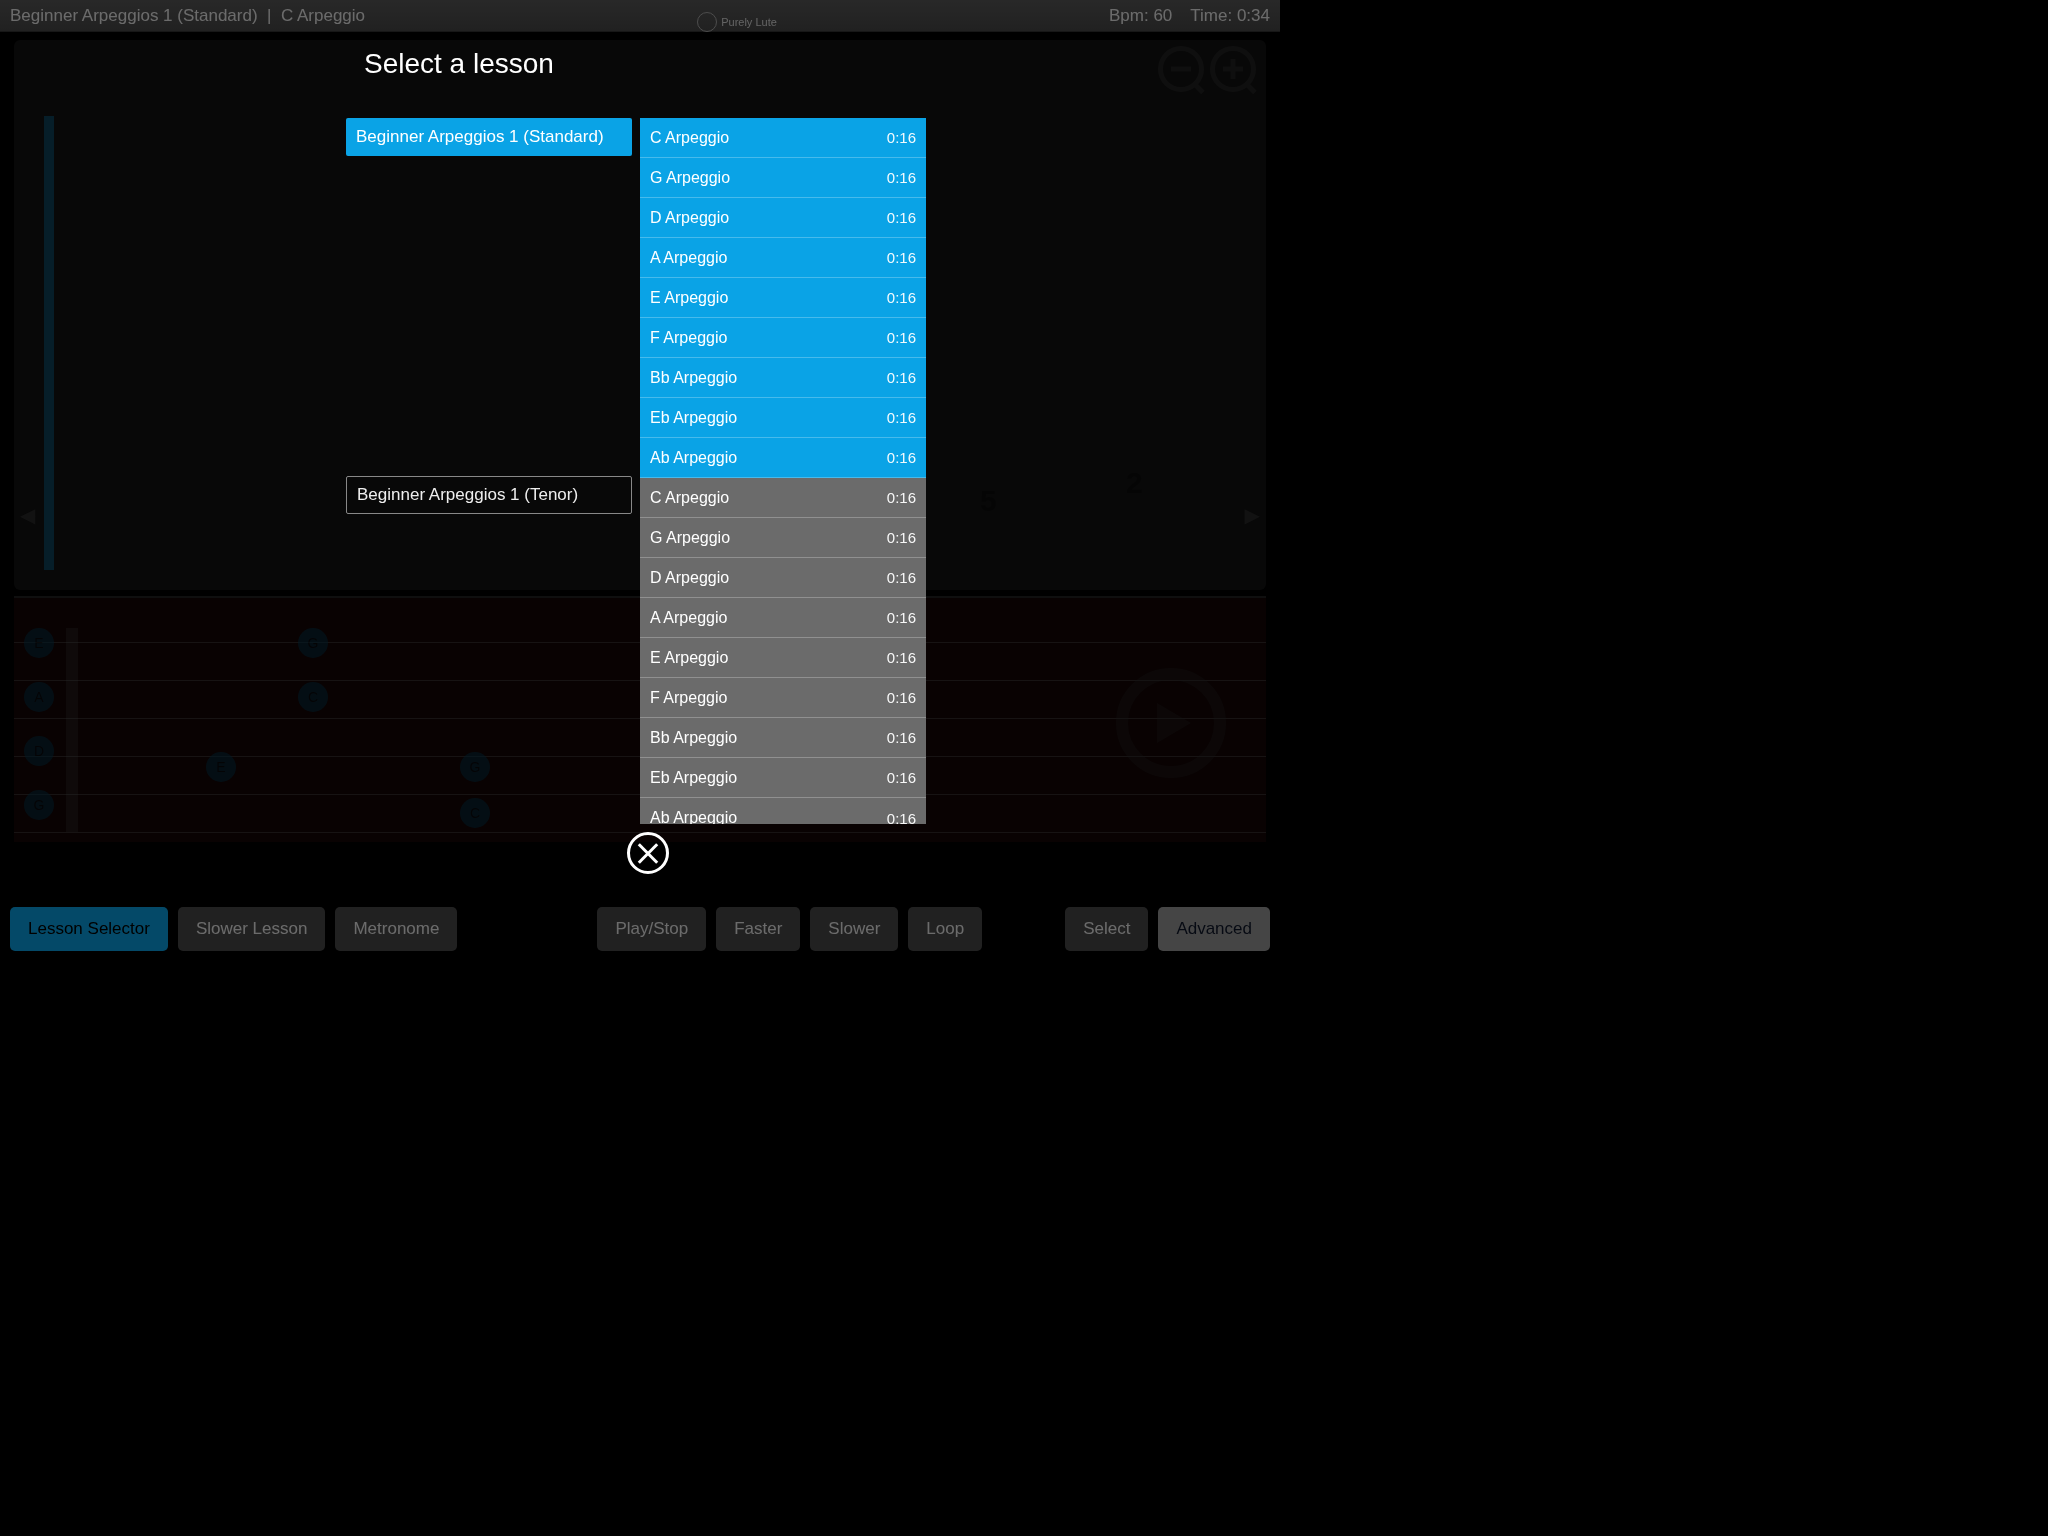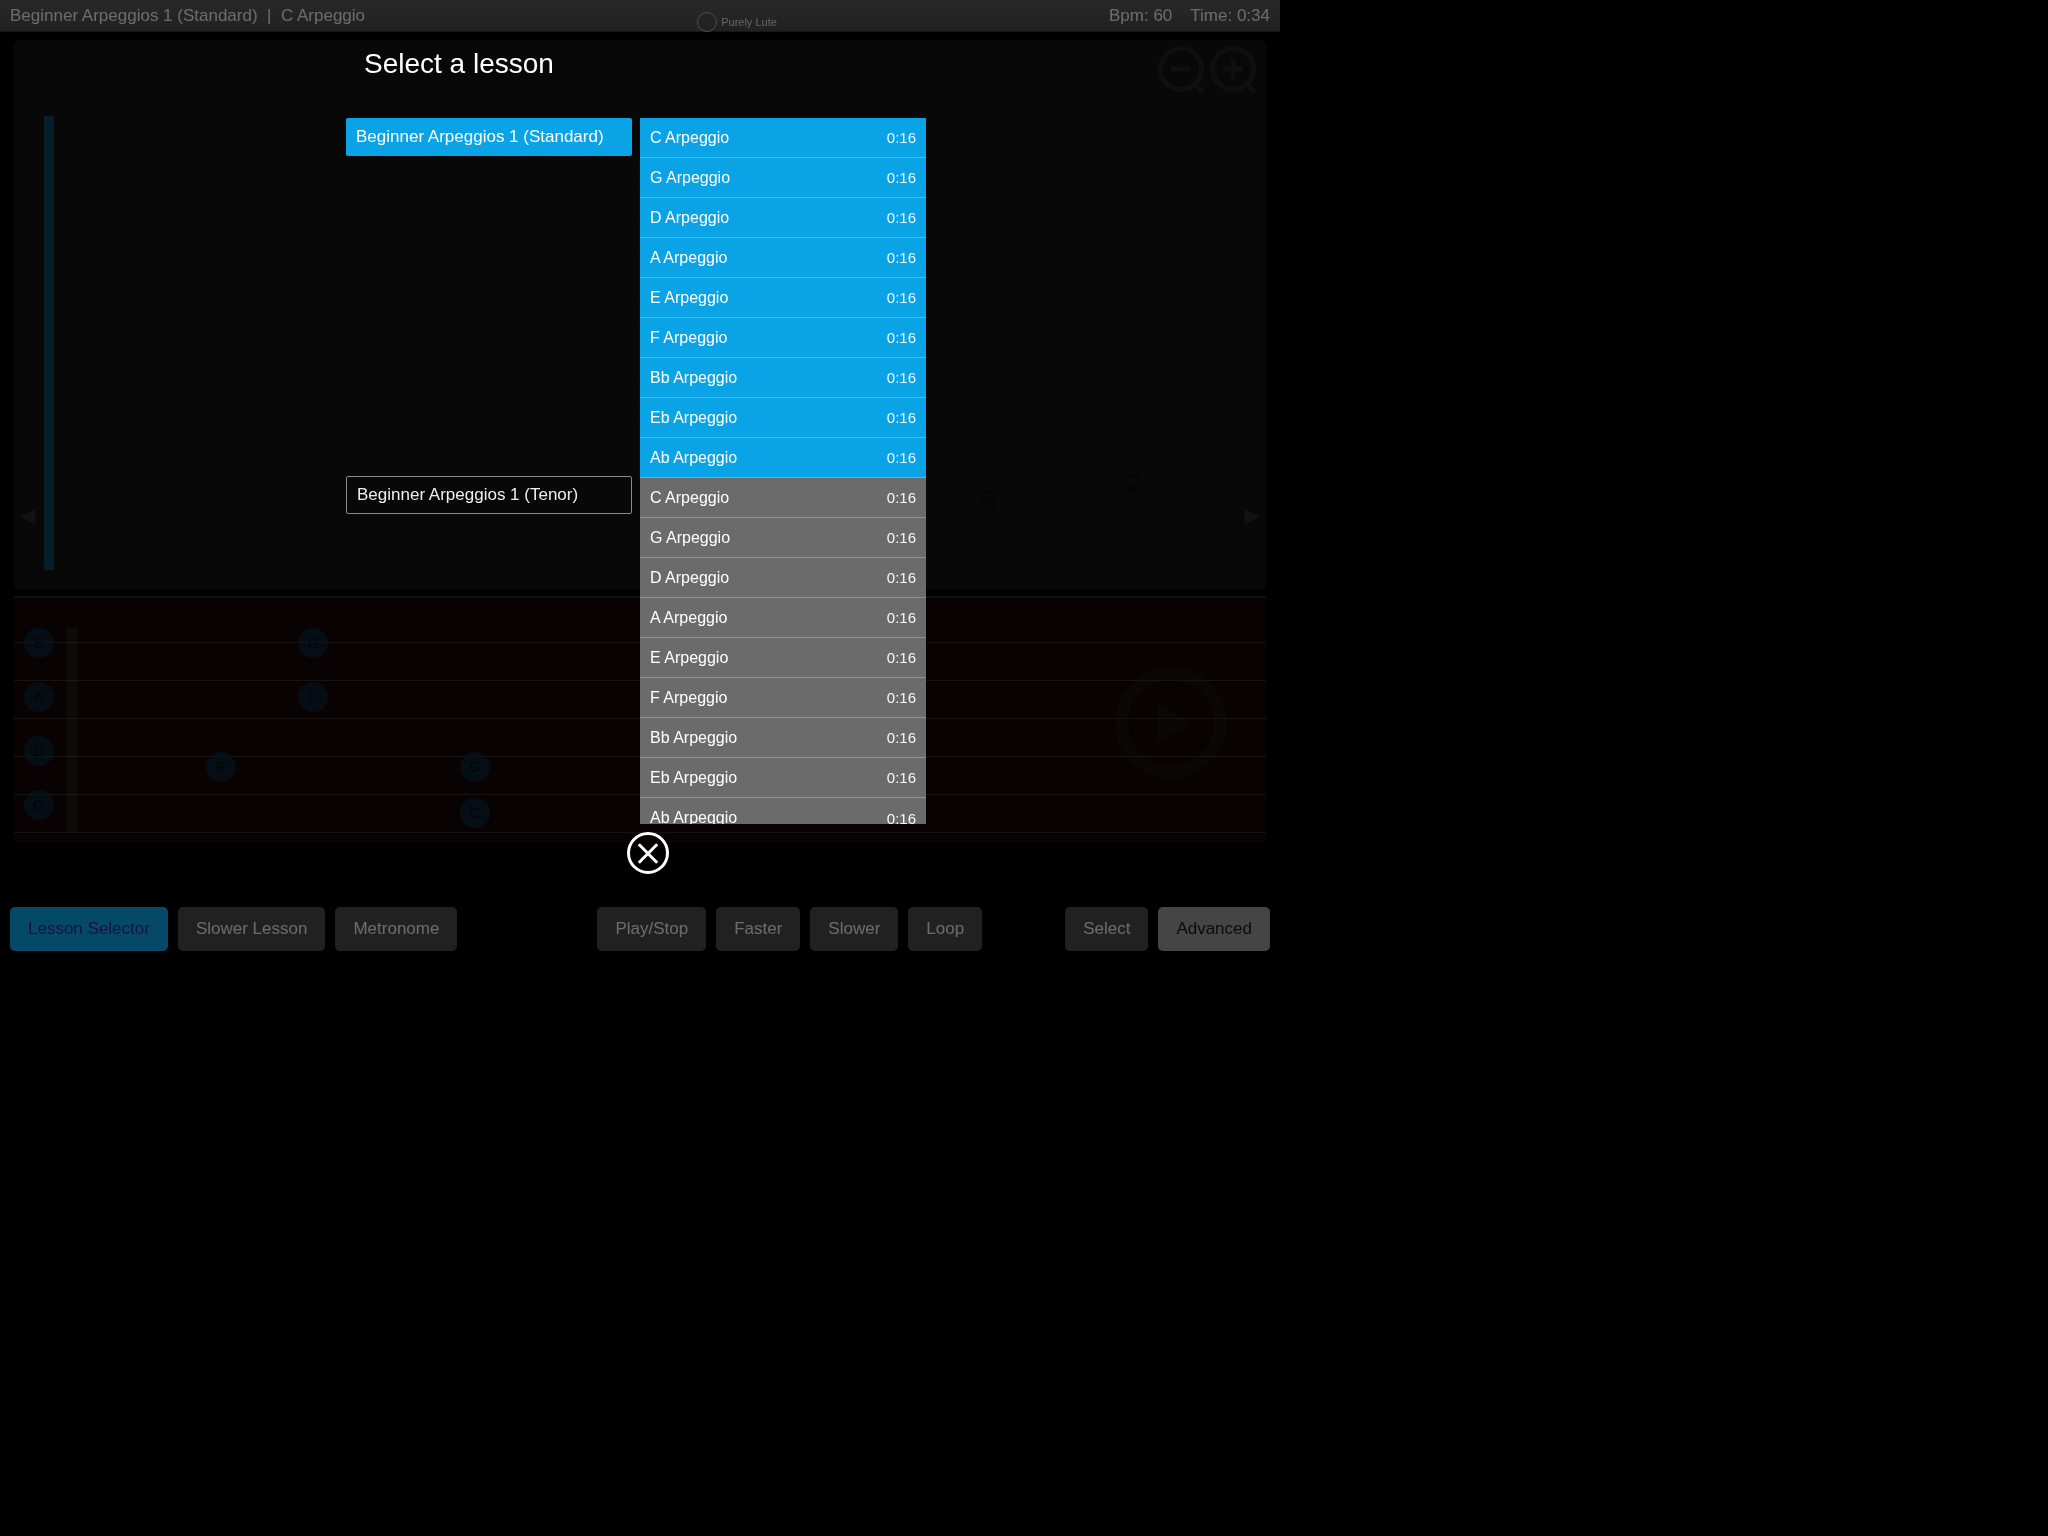--- a/index.html
+++ b/index.html
@@ -34,21 +34,21 @@
   .fret-dim { position:absolute; inset:0; background:rgba(0,0,0,.65);}
   .string{position:absolute;left:0;right:0;height:1px;background:rgba(255,255,255,.45);}
   .nut{position:absolute;left:52px;top:30px;bottom:10px;width:12px;background:#ddd;opacity:.25;}
   .note-dot{position:absolute;width:30px;height:30px;border-radius:50%;background:#0aa3e6;color:#06263a;display:flex;align-items:center;justify-content:center;font-size:14px;font-weight:500;opacity:.55;}
   .rewind{position:absolute;right:40px;top:70px;width:110px;height:110px;border:12px solid #777;border-radius:50%;opacity:.35;display:flex;align-items:center;justify-content:center;}
   .rewind .arr{width:0;height:0;border-top:20px solid transparent;border-bottom:20px solid transparent;border-left:34px solid #777;margin-left:6px;}
 
   
   .bottombar { position:absolute; left:0; right:0; bottom:0; height:62px; background:#000; display:flex; align-items:center; padding:0 10px; gap:10px;}
   .btn { height:44px; padding:0 18px; background:#4a4a4a; color:#eee; border:none; border-radius:5px; font-size:17px; cursor:pointer; display:flex; align-items:center; white-space:nowrap;}
-  .btn.active { background:#0aa3e6; color:#4c1d95; }
+  .btn.active { background:#0aa3e6; color:#000000; }
   .btn.light { background:#9a9a9a; color:#0f172a;}
   .spacer{flex:1;}
   .spacer-sm{width:120px;}
 
   
   .modal { position:absolute; inset:0; }
   .dim { position:absolute; inset:0; background:rgba(0,0,0,.55);}
   .modal-title { position:absolute; top:48px; left:364px; font-size:28px; font-weight:400; color:#fff;}
   .cats { position:absolute; top:118px; left:346px; width:286px; display:flex; flex-direction:column; gap:320px;}
   .cat-item { height:38px; display:flex; align-items:center; padding:0 10px; font-size:17px; border-radius:2px; cursor:pointer;}

